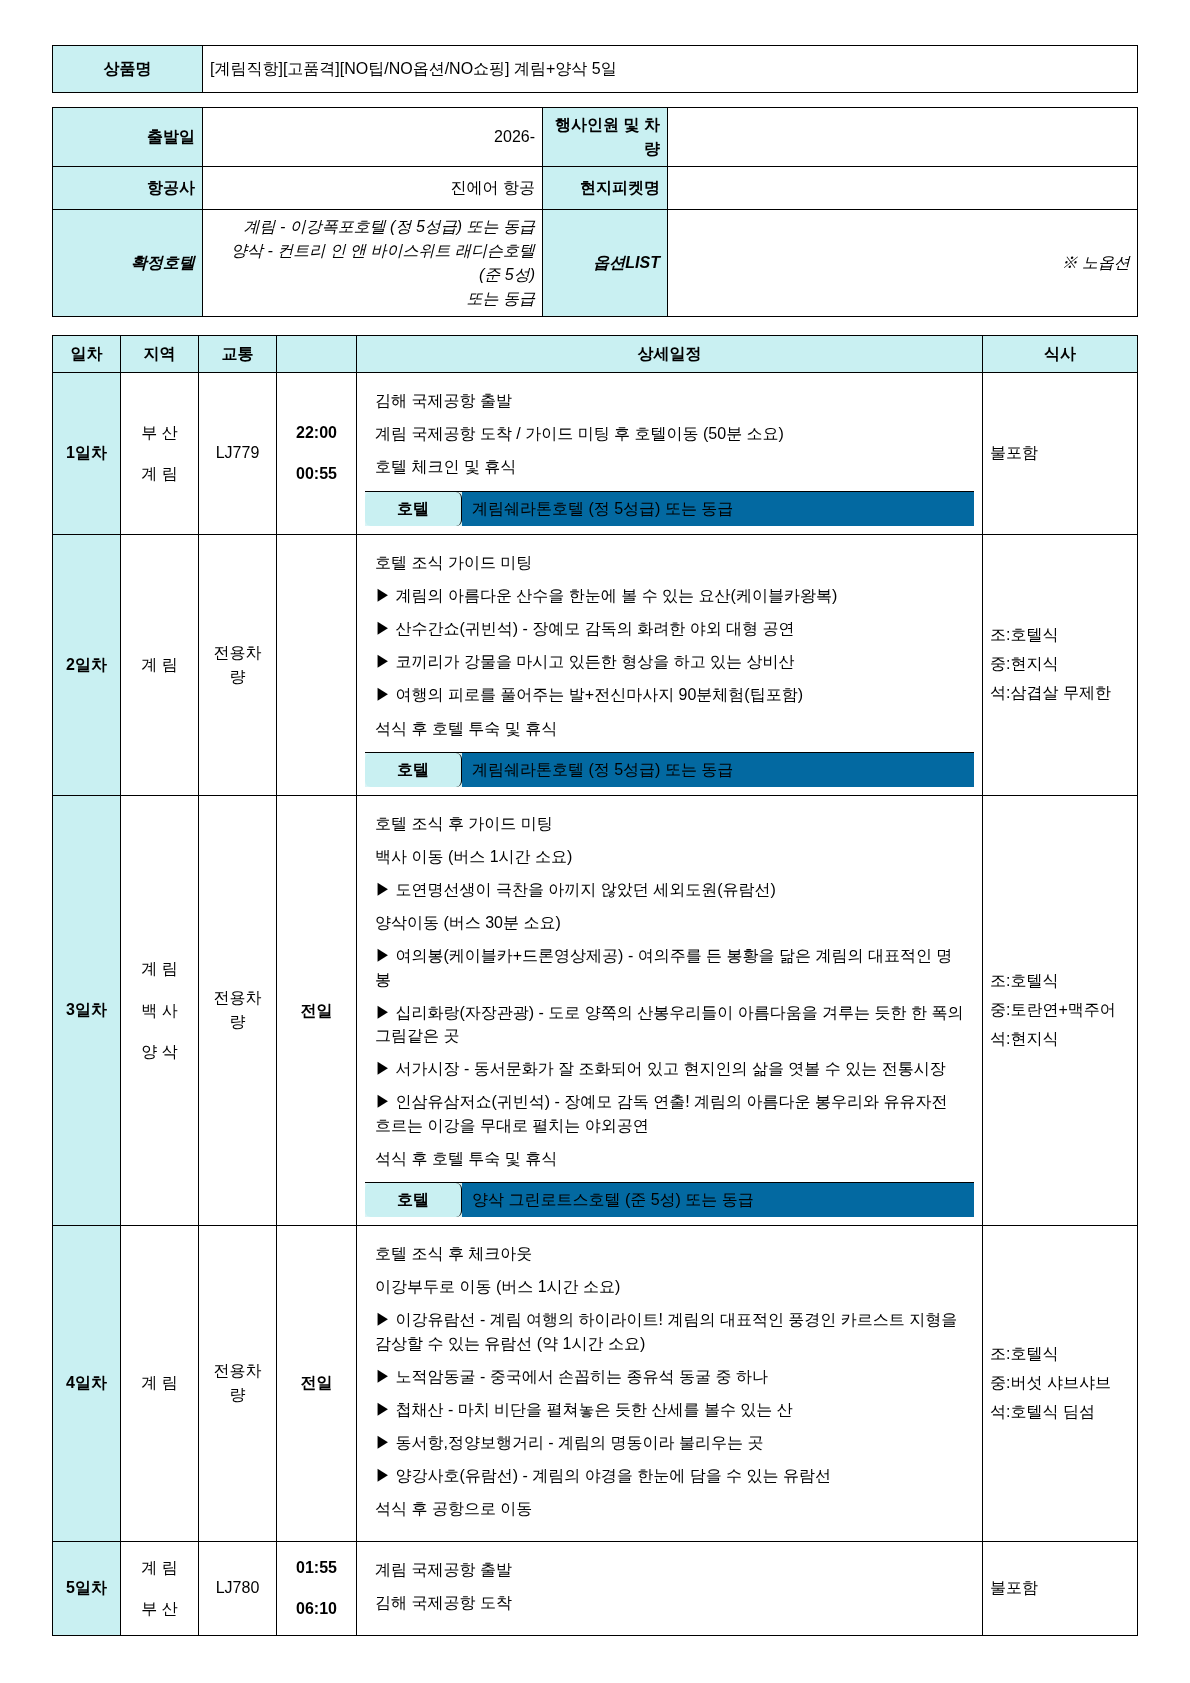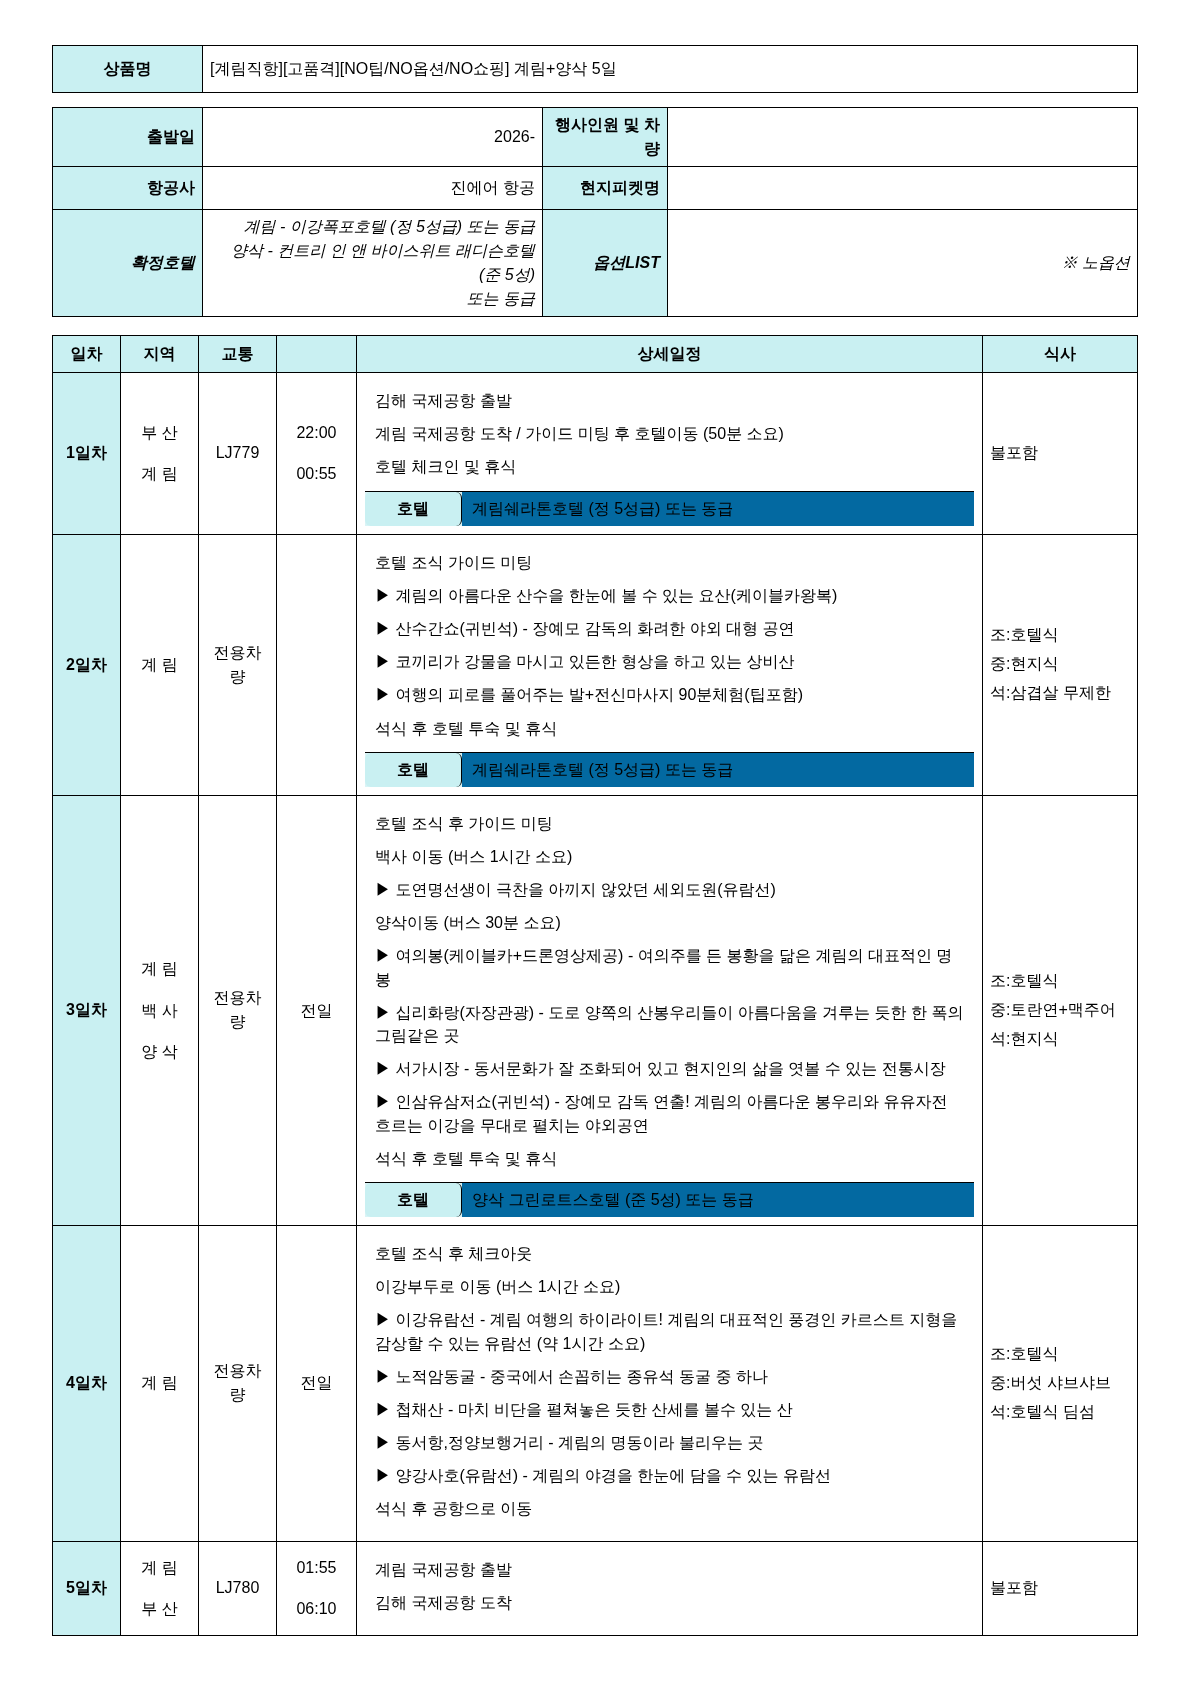--- a/index.html
+++ b/index.html
@@ -87,21 +87,21 @@
   }
   .hotel-row .hv {
     flex: 1;
     padding: 5px 10px;
     background: #0369a1;
   }
   .meals { text-align: left; line-height: 1.8; }
   .time-cell {
     text-align: center;
     line-height: 2.6;
-    font-weight: normal;
+    font-weight: bold;
   }
   .time-cell .t { display: block; }
 </style>
 </head>
 <body>
 
 <div class="page">
 
   <table class="hdr-table">
     <colgroup>

